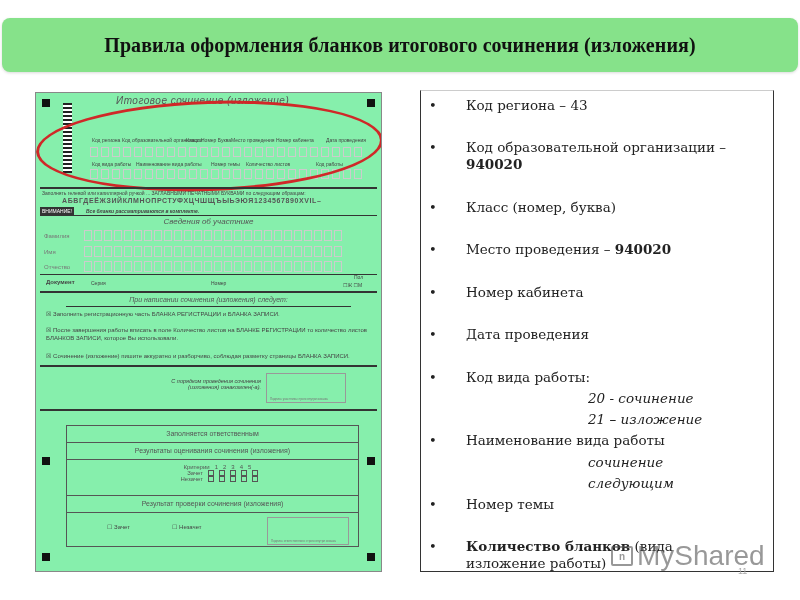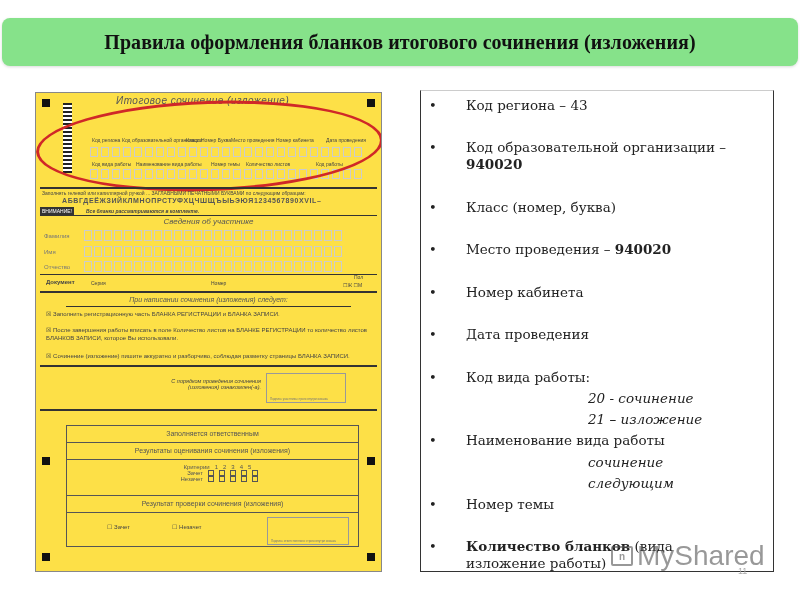--- a/index.html
+++ b/index.html
@@ -1,22 +1,22 @@
 <!DOCTYPE html>
 <html><head>
 <meta charset="utf-8">
 <style>
   html, body { margin: 0; padding: 0; }
   body { width: 800px; height: 600px; background: #ffffff; position: relative; overflow: hidden; font-family: "DejaVu Serif", serif; }
 
-  .title-bar { position: absolute; left: 2px; top: 18px; width: 796px; height: 48px; background: #86e28a; border-radius: 8px; box-shadow: 0 1px 3px rgba(0,0,0,0.15); display: flex; align-items: center; justify-content: center; }
+  .title-bar { position: absolute; left: 2px; top: 18px; width: 796px; height: 54px; background: #86e28a; border-radius: 8px; box-shadow: 0 1px 3px rgba(0,0,0,0.15); display: flex; align-items: center; justify-content: center; }
   .title-bar h1 { margin: 0; font-family: "Liberation Serif", serif; font-weight: bold; font-size: 20px; color: #111; letter-spacing: 0.1px; }
 
   
-  .form { position: absolute; left: 35px; top: 92px; width: 347px; height: 480px; background: #fde047; border: 1px solid #888; box-sizing: border-box; font-family: "Liberation Sans", sans-serif; color: #555; overflow: hidden; }
+  .form { position: absolute; left: 35px; top: 92px; width: 347px; height: 480px; background: #86efac; border: 1px solid #888; box-sizing: border-box; font-family: "Liberation Sans", sans-serif; color: #555; overflow: hidden; }
   .marker { position: absolute; width: 8px; height: 8px; background: #111; }
   .barcode { position: absolute; left: 27px; top: 10px; width: 9px; height: 70px; background: repeating-linear-gradient(to bottom, #222 0 2px, #fff 2px 4px); }
   .form-head { position: absolute; left: 80px; top: 2px; font-size: 10px; font-style: italic; color: #555; letter-spacing: 0.5px; }
   .blank-title { position: absolute; left: 66px; top: 11px; font-family: "DejaVu Serif", serif; font-style: italic; font-weight: bold; font-size: 13px; color: #333; line-height: 13px; }
   .blank-title span { display: block; padding-left: 14px; }
   .cells { position: absolute; left: 54px; display: flex; gap: 3px; }
   .cell { width: 8px; height: 10px; border: 1px solid #ccc; box-sizing: border-box; }
   .oval { position: absolute; left: 0px; top: 8px; width: 347px; height: 90px; border: 3px solid #d02828; border-radius: 50%; box-sizing: border-box; transform: rotate(-2deg); }
   .hr { position: absolute; left: 4px; right: 4px; height: 2px; background: #333; }
   .small { position: absolute; font-size: 5px; color: #444; }

